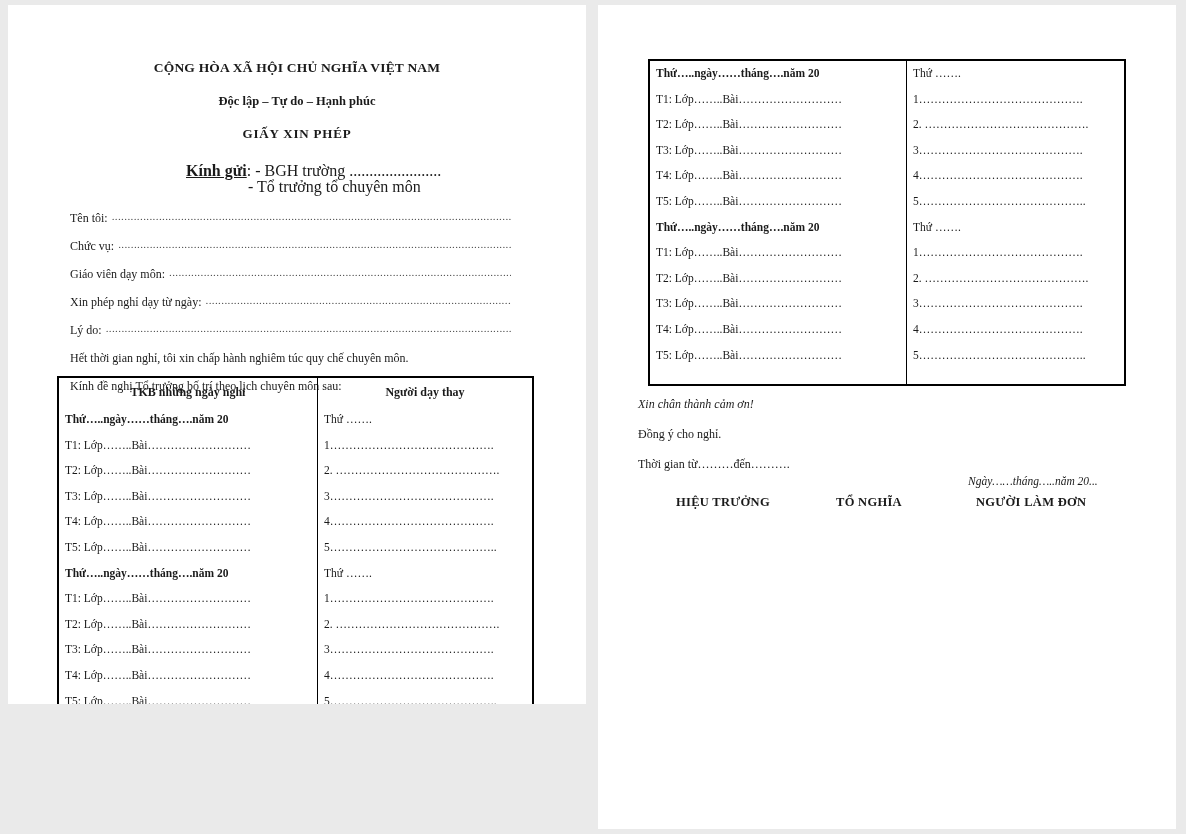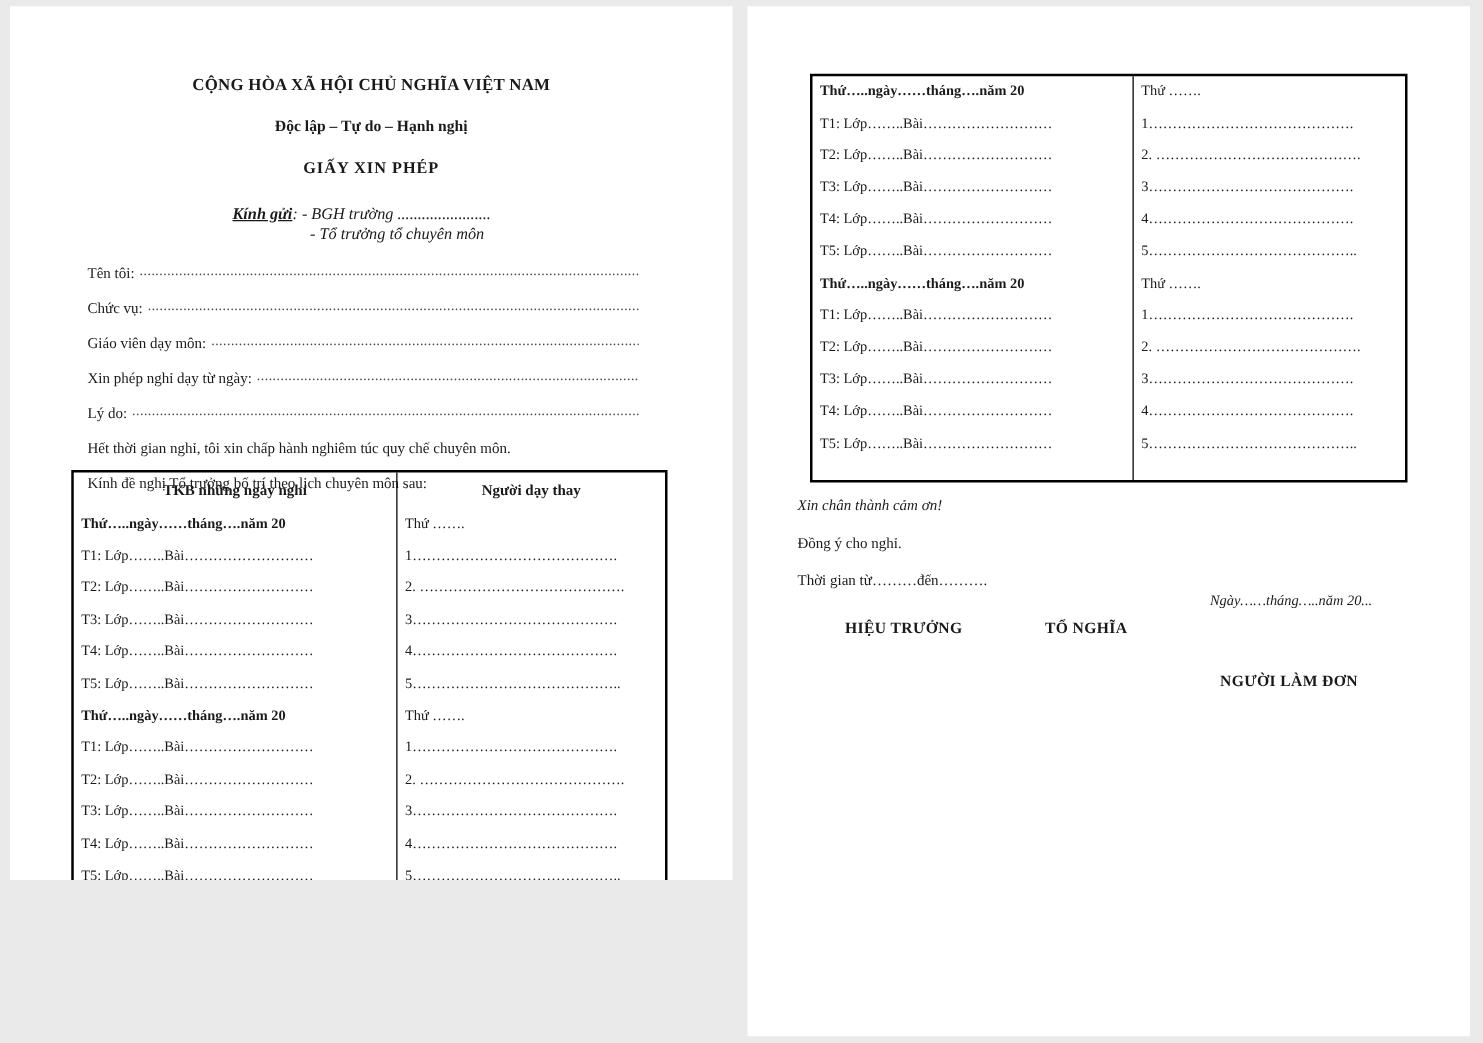--- a/index.html
+++ b/index.html
@@ -45,23 +45,22 @@
     font-size: 13px;
     font-weight: bold;
     letter-spacing: 0.8px;
     margin-top: 17px;
   }
 
   
   .recipient {
     margin-top: 21px;
     padding-left: 178px;
-    font-size: 13px;
+    font-size: 16px;
     line-height: 16px;
-    font-style: italic;
   }
   .recipient .lbl {
     font-weight: bold;
     text-decoration: underline;
   }
   .recipient .line2 { padding-left: 62px; }
 
   
   .fields {
     margin-top: 16px;
@@ -176,41 +175,41 @@
   .sign-role {
     position: absolute;
     top: 20px;
     font-size: 12.5px;
     font-weight: bold;
     letter-spacing: 0.3px;
     white-space: nowrap;
   }
   .sign-role.r1 { left: 48px; text-align: center; }
   .sign-role.r2 { left: 208px; }
-  .sign-role.r3 { left: 348px; margin-top: 43px; }
+  .sign-role.r3 { left: 348px; }
 
   .watermark {
     position: absolute;
     left: 150px;
     top: 765px;
     width: 200px;
     height: 12px;
     background: #fcfcfc;
   }
 </style>
 </head>
 <body>
 
 <div class="viewport">
 
   <div class="page page-left">
 
     <div class="doc-head">
       <div class="title-nation">CỘNG HÒA XÃ HỘI CHỦ NGHĨA VIỆT NAM</div>
-      <div class="title-motto">Độc lập – Tự do – Hạnh nghị</div>
+      <div class="title-motto">Độc lập – Tự do – Hạnh phúc</div>
       <div class="title-main">GIẤY XIN PHÉP</div>
     </div>
 
     <div class="recipient">
       <div class="line1"><span class="lbl">Kính gửi</span><span>: </span><span>- BGH trường .......................</span></div>
       <div class="line2">- Tổ trưởng tổ chuyên môn</div>
     </div>
 
     <div class="fields">
       <div class="field-row">

